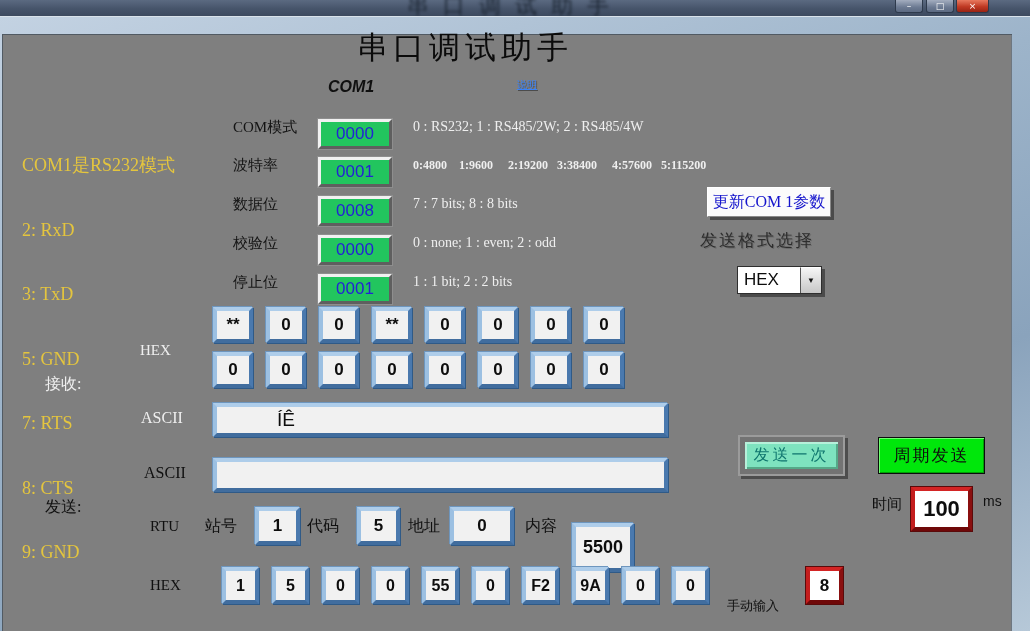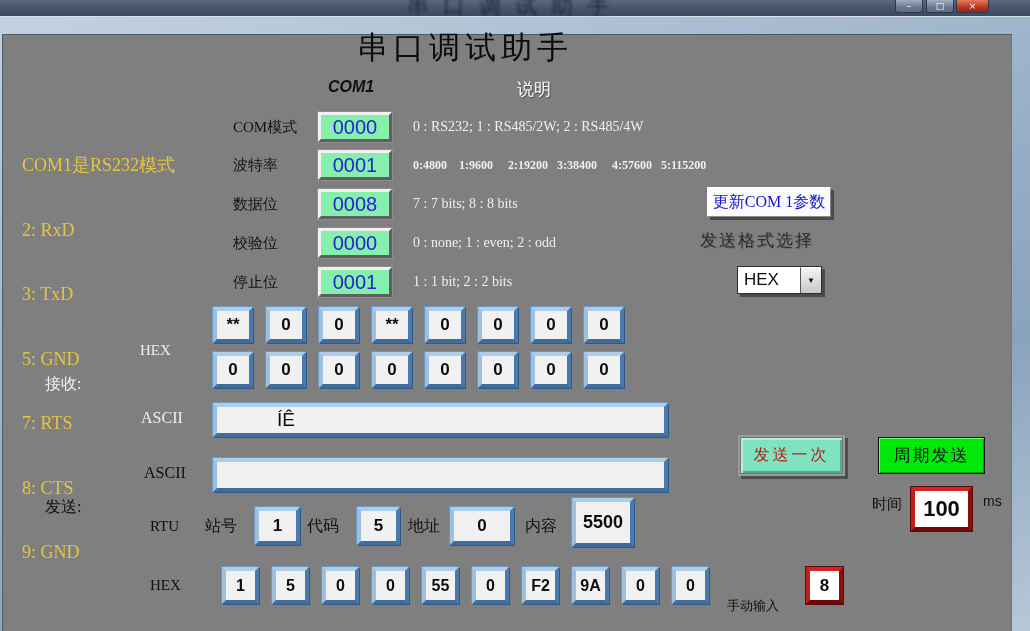--- a/index.html
+++ b/index.html
@@ -28,56 +28,56 @@
   .t{position:absolute;white-space:pre;}
   .serif{font-family:"Liberation Serif",serif;}
   .sans{font-family:"Liberation Sans",sans-serif;}
   .white{color:#efefef;}
   .black{color:#101010;}
 
   .app-title{left:290px;top:27px;width:350px;text-align:center;font-size:31px;
     letter-spacing:5px;color:#0b0b0b;font-family:"DejaVu Serif",serif;}
   .com1{left:328px;top:78px;font-size:16px;font-weight:bold;font-style:italic;
     font-family:"Liberation Sans",sans-serif;color:#101010;}
-  .desc{left:517px;top:78px;font-size:17px;color:#ffffff;text-shadow:1px 1px 1px #4c4c4c;}
+  .desc{left:517px;top:78px;font-size:10px;color:#3b82f6;text-shadow:1px 1px 1px #4c4c4c;text-decoration:underline;}
 
   .pinout{position:absolute;left:22px;top:112px;font-size:18px;line-height:21.5px;
     color:#e4c53e;white-space:pre;}
 
   
   .srow{position:absolute;left:233px;height:30px;width:640px;}
   .srow .lab{position:absolute;left:0;top:0;line-height:30px;font-size:15px;color:#141414;}
-  .gbox{position:absolute;left:85px;top:0;width:74px;height:30px;box-sizing:border-box;
-    background:#86efac;border:3px solid;border-color:#f1f1f1 #5f5f5f #5f5f5f #f1f1f1;
+  .gbox{position:absolute;left:85px;top:7px;width:74px;height:30px;box-sizing:border-box;
+    background:#22c55e;border:3px solid;border-color:#f1f1f1 #5f5f5f #5f5f5f #f1f1f1;
     box-shadow:0 0 0 1px #8e8e8e;display:flex;align-items:center;justify-content:center;
-    color:#2323d4;font-size:20px;font-family:"Liberation Sans",sans-serif;}
+    color:#2323d4;font-size:17px;font-family:"Liberation Sans",sans-serif;}
   .hint{position:absolute;left:180px;top:0;line-height:30px;font-size:14px;color:#efefef;white-space:pre;}
   .hint.small{font-size:12px;font-weight:bold;}
 
   
   .btn-update{position:absolute;left:707px;top:187px;width:124px;height:30px;box-sizing:border-box;
     background:#fbfbfb;border:1px solid;border-color:#ffffff #8a8a8a #8a8a8a #ffffff;
     box-shadow:3px 3px 0 #4b4b4b;display:flex;align-items:center;justify-content:center;
     color:#1414cc;font-size:16px;cursor:default;}
   .fmt-label{left:700px;top:229px;font-size:17px;letter-spacing:2px;color:#2d2d2d;
     text-shadow:1px 1px 0 #6a6a6a;}
   .dropdown{position:absolute;left:737px;top:266px;width:85px;height:28px;box-sizing:border-box;
     background:#ffffff;border:1px solid #2e2e2e;box-shadow:3px 3px 0 #4b4b4b;display:flex;}
   .dd-text{flex:1;font-family:"Liberation Sans",sans-serif;font-size:17px;color:#0c0c0c;
     padding-left:6px;display:flex;align-items:center;}
   .dd-btn{width:21px;box-sizing:border-box;background:linear-gradient(#f5f5f5,#c7c7c7);
     border-left:1px solid #555;border-top:1px solid #fff;
     display:flex;align-items:center;justify-content:center;font-size:8px;color:#111;}
 
   .btn-mint{position:absolute;left:740px;top:437px;width:103px;height:37px;box-sizing:border-box;
-    background:#7ee3bf;border:1px solid #737373;
+    background:#7ee3bf;border:5px solid #737373;
     box-shadow:inset 2px 2px 0 #b6f0da, inset -2px -2px 0 #55a988,
                0 0 0 2px #9b9b9b, 3px 3px 0 2px #4d4d4d;
     display:flex;align-items:center;justify-content:center;
-    font-size:16px;letter-spacing:3px;color:#b91c1c;}
+    font-size:16px;letter-spacing:3px;color:#0f766e;}
   .btn-green{position:absolute;left:878px;top:437px;width:107px;height:37px;box-sizing:border-box;
     background:#00e70b;border:1px solid #0c0c0c;
     box-shadow:inset 1px 1px 0 #6dff70, inset -1px -1px 0 #00a104;
     display:flex;align-items:center;justify-content:center;
     font-size:17px;letter-spacing:2px;color:#0e0e0e;}
 
   
   .bbox{position:absolute;box-sizing:border-box;background:#f1f1f1;
     border:4px solid;border-color:#aecdea #4a79ae #416d9e #9cc0e2;
     box-shadow:-1px -1px 0 #6e96be, 1px 1px 0 #2f5a87;
@@ -196,21 +196,21 @@
   <div class="t black" style="left:45px;top:497px;font-size:16px;">发送:</div>
 
   <div class="t black" style="left:150px;top:507px;line-height:38px;font-size:15px;">RTU</div>
   <div class="t black" style="left:205px;top:507px;line-height:38px;font-size:16px;">站号</div>
   <div class="bbox" style="left:255px;top:507px;width:45px;height:38px;font-size:17px;">1</div>
   <div class="t black" style="left:307px;top:507px;line-height:38px;font-size:16px;">代码</div>
   <div class="bbox" style="left:357px;top:507px;width:43px;height:38px;font-size:17px;">5</div>
   <div class="t black" style="left:408px;top:507px;line-height:38px;font-size:16px;">地址</div>
   <div class="bbox" style="left:450px;top:507px;width:64px;height:38px;font-size:17px;">0</div>
   <div class="t black" style="left:525px;top:507px;line-height:38px;font-size:16px;">内容</div>
-  <div class="bbox" style="left:572px;top:498px;width:62px;height:49px;font-size:18px;">5500</div>
+  <div class="bbox" style="left:572px;top:523px;width:62px;height:49px;font-size:18px;">5500</div>
 
   <div class="t black" style="left:150px;top:567px;line-height:37px;font-size:15px;">HEX</div>
   <div class="hexrow hexrow10" style="left:222px;top:567px;">
     <div class="bbox">1</div>
     <div class="bbox">5</div>
     <div class="bbox">0</div>
     <div class="bbox">0</div>
     <div class="bbox">55</div>
     <div class="bbox">0</div>
     <div class="bbox">F2</div>

